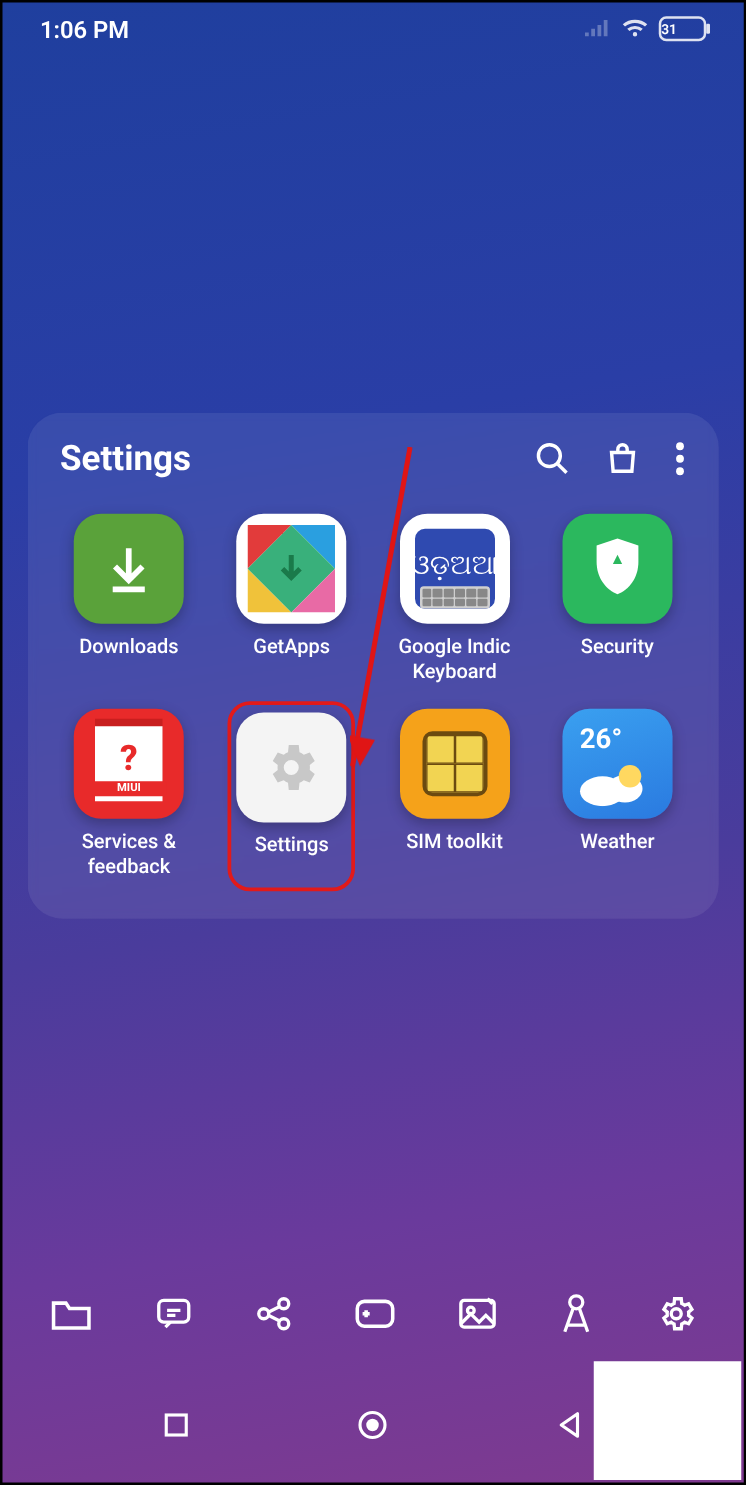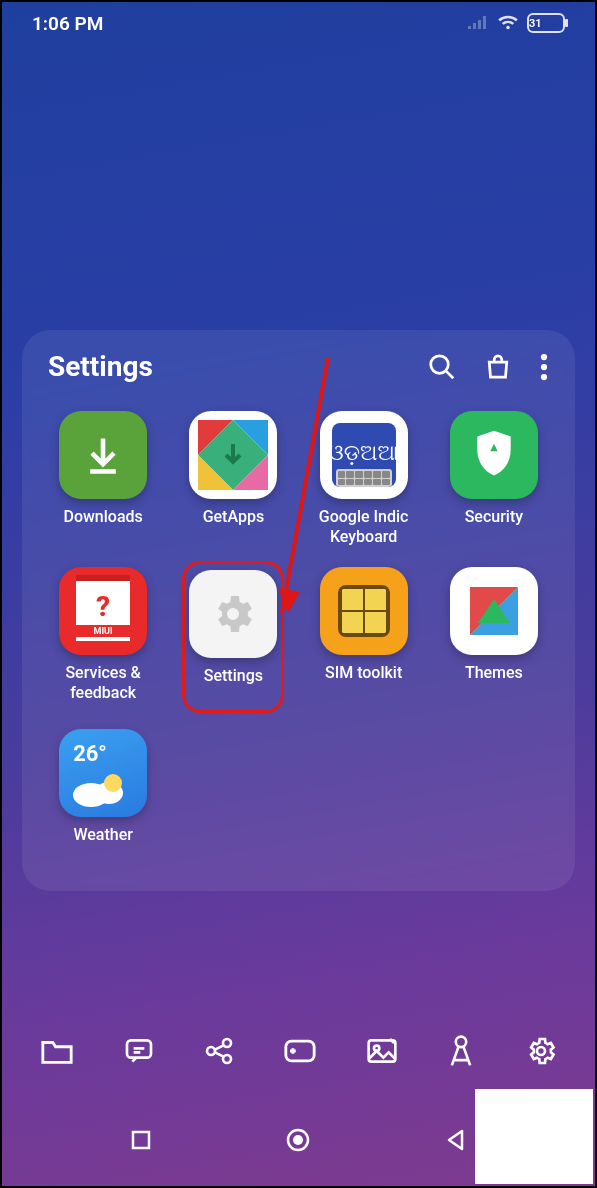--- a/index.html
+++ b/index.html
@@ -205,31 +205,20 @@
         <div class="sim-chip">
             <div></div>
             <div></div>
             <div></div>
             <div></div>
           </div>
       </div>
       <div class="app-label">SIM toolkit</div>
     </div>
 
-    <div class="app">
-      <div class="app-icon ic-themes">
-        <svg class="themes-inner" viewBox="0 0 56 56">
-          <rect x="4" y="4" width="48" height="48" fill="#f4c63a"></rect>
-          <polygon points="4,4 52,4 4,52" fill="#e24a4a"></polygon>
-          <polygon points="52,4 52,52 4,52" fill="#3aa0e2"></polygon>
-          <polygon points="28,16 44,40 12,40" fill="#2bb85e"></polygon>
-        </svg>
-      </div>
-      <div class="app-label">Themes</div>
-    </div>
 
     <div class="app">
       <div class="app-icon ic-weather">
         <span class="weather-t">26°</span>
         <svg class="cloud" viewBox="0 0 60 34">
             <ellipse cx="22" cy="22" rx="18" ry="12" fill="#fff"></ellipse>
             <ellipse cx="40" cy="20" rx="14" ry="11" fill="#fff"></ellipse>
             <circle cx="44" cy="10" r="9" fill="#ffd860"></circle>
           </svg>
       </div>

